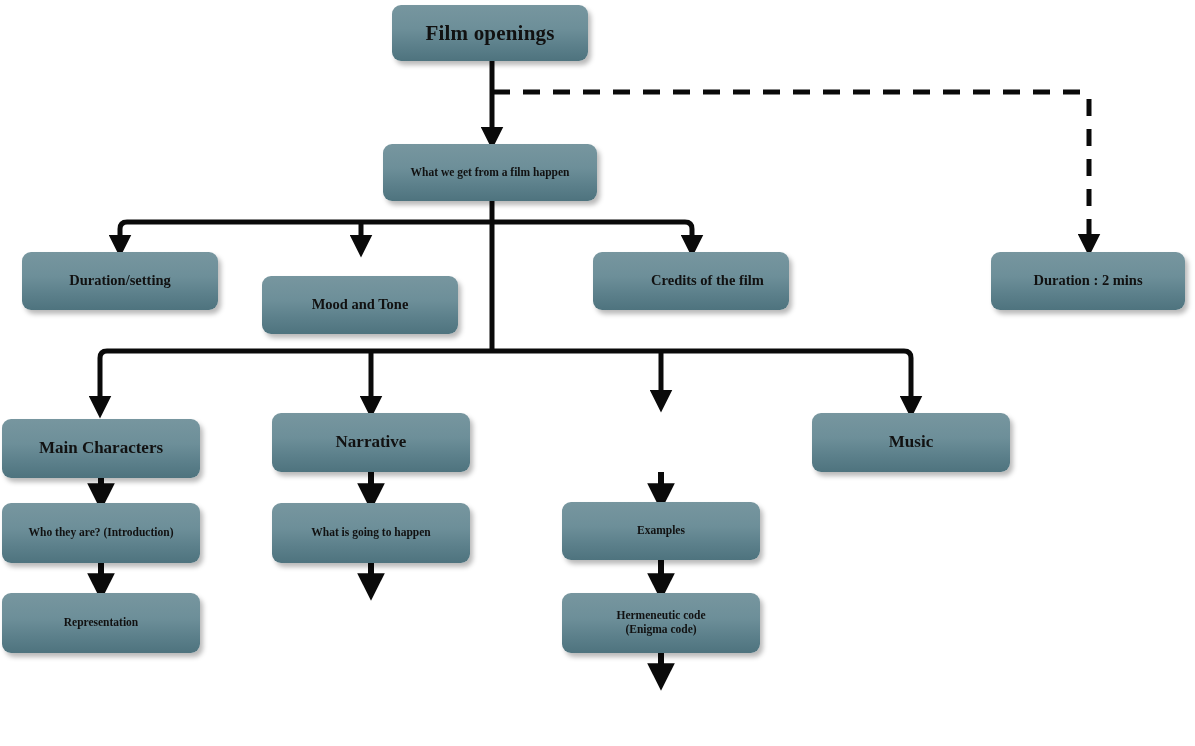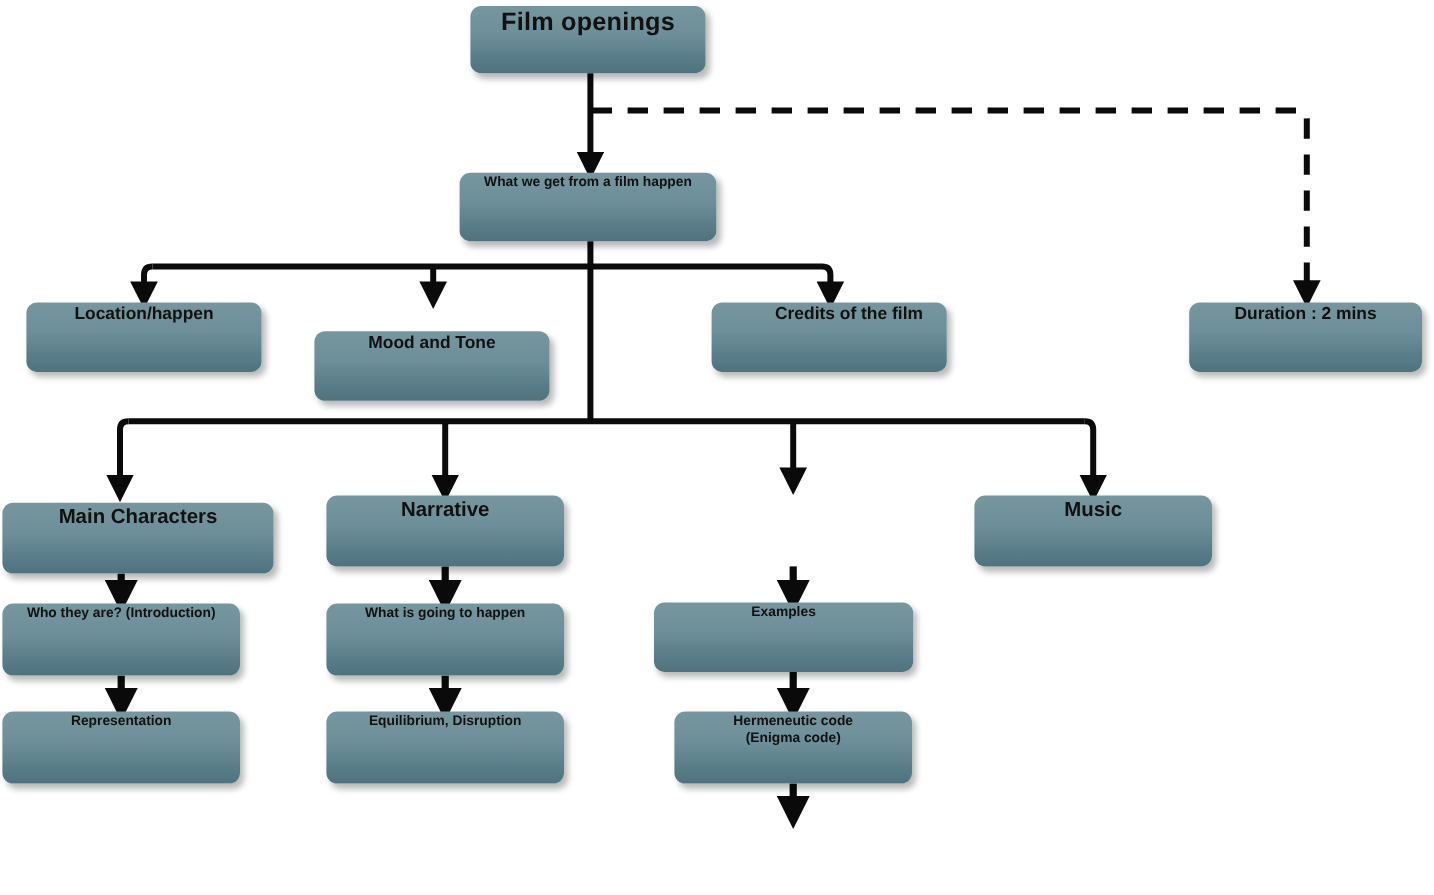--- a/index.html
+++ b/index.html
@@ -23,31 +23,33 @@
     left: 0;
     top: 0;
     width: 1195px;
     height: 746px;
     pointer-events: none;
   }
   .node {
     position: absolute;
     box-sizing: border-box;
     display: flex;
+    align-items: center;
     justify-content: center;
     text-align: center;
     border-radius: 9px;
     color: #111111;
     font-weight: bold;
     line-height: 1.18;
     padding: 2px 6px;
     background: linear-gradient(to bottom, #77969f 0%, #6d8f99 42%, #5c808b 72%, #4e737e 100%);
     box-shadow: 3px 4px 5px rgba(0,0,0,0.28);
     z-index: 2;
     user-select: none;
+    font-family: Liberation Serif, serif;
   }
   .node > span {
     display: block;
     white-space: pre-line;
   }
   .t-xl { font-size: 21px; letter-spacing: 0.2px; }
   .t-lg { font-size: 17px; }
   .t-md { font-size: 14.5px; }
   .t-sm { font-size: 11.5px; }
 </style>
@@ -96,54 +98,51 @@
   </div>
 
   <div class="node t-sm" style="left:383px; top:144px; width:214px; height:57px;">
     <span>What we get from a film happen</span>
   </div>
   <div class="node t-md" style="left:991px; top:252px; width:194px; height:58px;">
     <span>Duration : 2 mins</span>
   </div>
 
   <div class="node t-md" style="left:22px; top:252px; width:196px; height:58px;">
-    <span>Location/happen</span>
+    <span>Duration/setting</span>
   </div>
   <div class="node t-md" style="left:262px; top:252px; width:196px; height:58px;margin-top:24px;">
     <span>Mood and Tone</span>
   </div>
   <div class="node t-md" style="left:593px; top:252px; width:196px; height:58px;padding-left:39px;">
     <span>Credits of the film</span>
   </div>
 
-  <div class="node t-lg" style="left:2px; top:419px; width:226px; height:59px;">
+  <div class="node t-lg" style="left:2px; top:419px; width:198px; height:59px;">
     <span>Main Characters</span>
   </div>
   <div class="node t-lg" style="left:272px; top:413px; width:198px; height:59px;">
     <span>Narrative</span>
   </div>
   <div class="node t-lg" style="left:812px; top:413px; width:198px; height:59px;">
     <span>Music</span>
   </div>
 
   <div class="node t-sm" style="left:2px; top:503px; width:198px; height:60px;">
     <span>Who they are? (Introduction)</span>
   </div>
   <div class="node t-sm" style="left:272px; top:503px; width:198px; height:60px;">
     <span>What is going to happen</span>
   </div>
-  <div class="node t-sm" style="left:545px; top:502px; width:216px; height:58px;">
+  <div class="node t-sm" style="left:562px; top:502px; width:198px; height:58px;">
     <span>Examples</span>
   </div>
 
   <div class="node t-sm" style="left:2px; top:593px; width:198px; height:60px;">
     <span>Representation</span>
-  </div>
-  <div class="node t-sm" style="left:272px; top:593px; width:198px; height:60px;">
-    <span>Equilibrium, Disruption</span>
   </div>
   <div class="node t-sm" style="left:562px; top:593px; width:198px; height:60px;">
     <span>Hermeneutic code
 (Enigma code)</span>
   </div>
 
 
 </div>
 
 </body></html>

